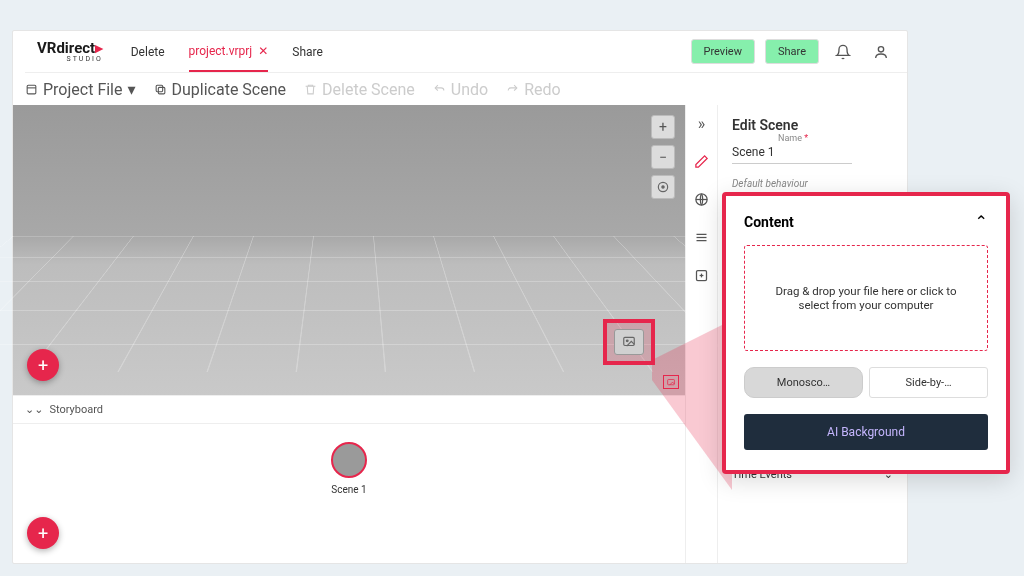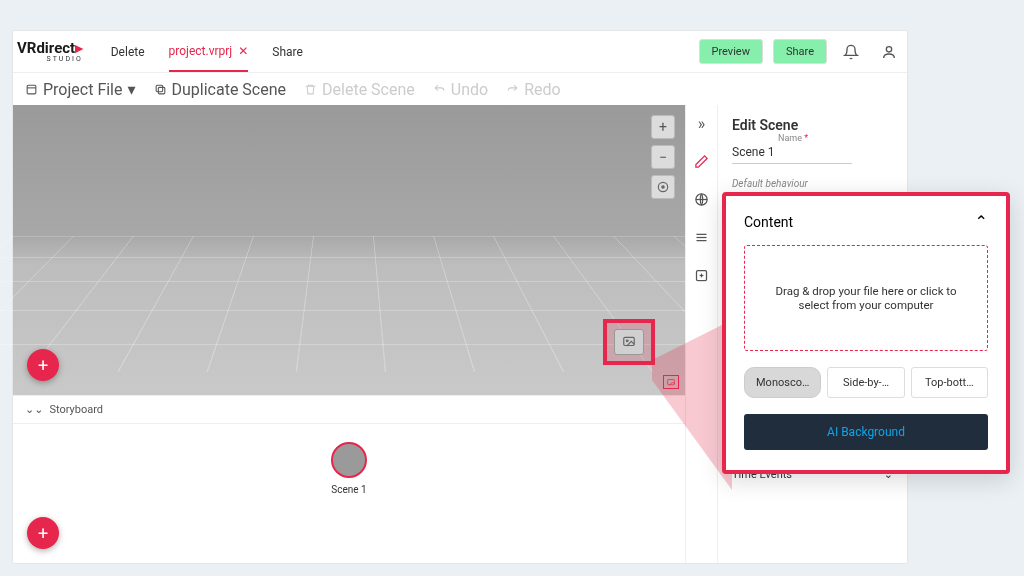--- a/index.html
+++ b/index.html
@@ -1,19 +1,19 @@
 <!DOCTYPE html>
 <html><head>
 <meta charset="utf-8">
 <style>
   * { box-sizing: border-box; margin: 0; padding: 0; font-family: -apple-system, BlinkMacSystemFont, "Segoe UI", Roboto, sans-serif; }
   body { background: #eaf0f4; width: 1024px; height: 576px; overflow: hidden; position: relative; }
   .app { position: absolute; top: 30px; left: 12px; width: 896px; height: 534px; background: #fff; border: 1px solid #e5e5e5; border-radius: 2px; display: flex; flex-direction: column; }
   
-  .topbar { height: 42px; display: flex; align-items: center; padding: 0 4px; border-bottom: 1px solid #eee; }
+  .topbar { height: 42px; display: flex; align-items: center; padding: 0 12px; border-bottom: 1px solid #eee; margin-left: 12px; }
   .logo { display:flex; flex-direction:column; line-height:1; margin-right:28px;}
   .logo-main { font-weight:700; font-size:15px; color:#1a1a1a;}
   .logo-main .accent{ color:#e6264c; font-weight:700;}
   .logo-sub{ font-size:7px; letter-spacing:2px; color:#333; text-align:right;}
   .tabs { display:flex; align-items:center; gap:24px; height:100%;}
   .tab { font-size:12px; color:#333; height:100%; display:flex; align-items:center; cursor:pointer;}
   .tab.active{ color:#e6264c; border-bottom:2px solid #e6264c; }
   .tab .close{ margin-left:6px; font-size:12px; }
   .topbar-right{ margin-left:auto; display:flex; align-items:center; gap:10px;}
   .btn-outline{ border:1px solid #ddd; background:#86efac; padding:5px 12px; font-size:11px; border-radius:3px; cursor:pointer; color:#333;}
@@ -56,26 +56,26 @@
   .panel{ width:190px; border-left:1px solid #eee; padding:12px 14px; font-size:12px; color:#333;}
   .panel h3{ font-size:14px; font-weight:600; margin-bottom:0;}
   .field-label{ font-size:9px; color:#888;padding-left:46px;}
   .field-label .req{ color:#e6264c;}
   .field-value{ font-size:12px; border-bottom:1px solid #ccc; padding:2px 0 4px; width:120px; margin-bottom:14px;}
   .panel-sub{ font-size:10px; color:#888; font-style:italic;}
   .accordion{ display:flex; justify-content:space-between; align-items:center; font-size:11px; padding:8px 0; border-top:1px solid #eee; cursor:pointer; margin-top:270px;}
   
   .popup{ position:absolute; top:192px; right:14px; width:288px; background:#fff; border:4px solid #e6264c; border-radius:4px; padding:16px 18px 20px; box-shadow:0 6px 24px rgba(0,0,0,.15);}
   .popup-header{ display:flex; justify-content:space-between; align-items:center; margin-bottom:14px;}
-  .popup-header h4{ font-size:14px; font-weight:400;text-align:right;}
+  .popup-header h4{ font-size:14px; font-weight:700;text-align:right;}
   .dropzone{ border:1.5px dashed #e6264c; border-radius:3px; height:106px; display:flex; align-items:center; justify-content:center; text-align:center; font-size:11.5px; color:#333; padding:0 20px; margin-bottom:16px; cursor:pointer;}
   .seg{ display:flex; gap:6px; margin-bottom:16px;}
   .seg-btn{ flex:1; border:1px solid #ddd; background:#fff; font-size:11px; padding:8px 4px; border-radius:3px; cursor:pointer; white-space:nowrap; overflow:hidden; text-overflow:ellipsis; color:#333;}
   .seg-btn.active{ background:#d8d8d8; border-color:#ccc;border-radius:10px;}
-  .ai-btn{ width:100%; background:#1f2d3d; color:#0ea5e9; border:none; padding:11px 0; font-size:12px; border-radius:3px; cursor:pointer;}
+  .ai-btn{ width:100%; background:#1f2d3d; color:#c4b5fd; border:none; padding:11px 0; font-size:12px; border-radius:3px; cursor:pointer;}
   svg{display:block;}
   
   .connector{ position:absolute; top:320px; left:652px; width:80px; height:170px; pointer-events:none;}
 </style>
 </head>
 <body>
 
 <div class="app">
 
   <div class="topbar">
@@ -251,16 +251,15 @@
   <div class="popup-header">
     <h4>Content</h4>
     <span>⌃</span>
   </div>
   <div class="dropzone">
     <span>Drag &amp; drop your file here or click to select from your computer</span>
   </div>
   <div class="seg">
     <button class="seg-btn active">Monosco…</button>
     <button class="seg-btn">Side-by-…</button>
-    <button class="seg-btn">Top-bott…</button>
   </div>
   <button class="ai-btn">AI Background</button>
 </div>
 
 </body></html>

